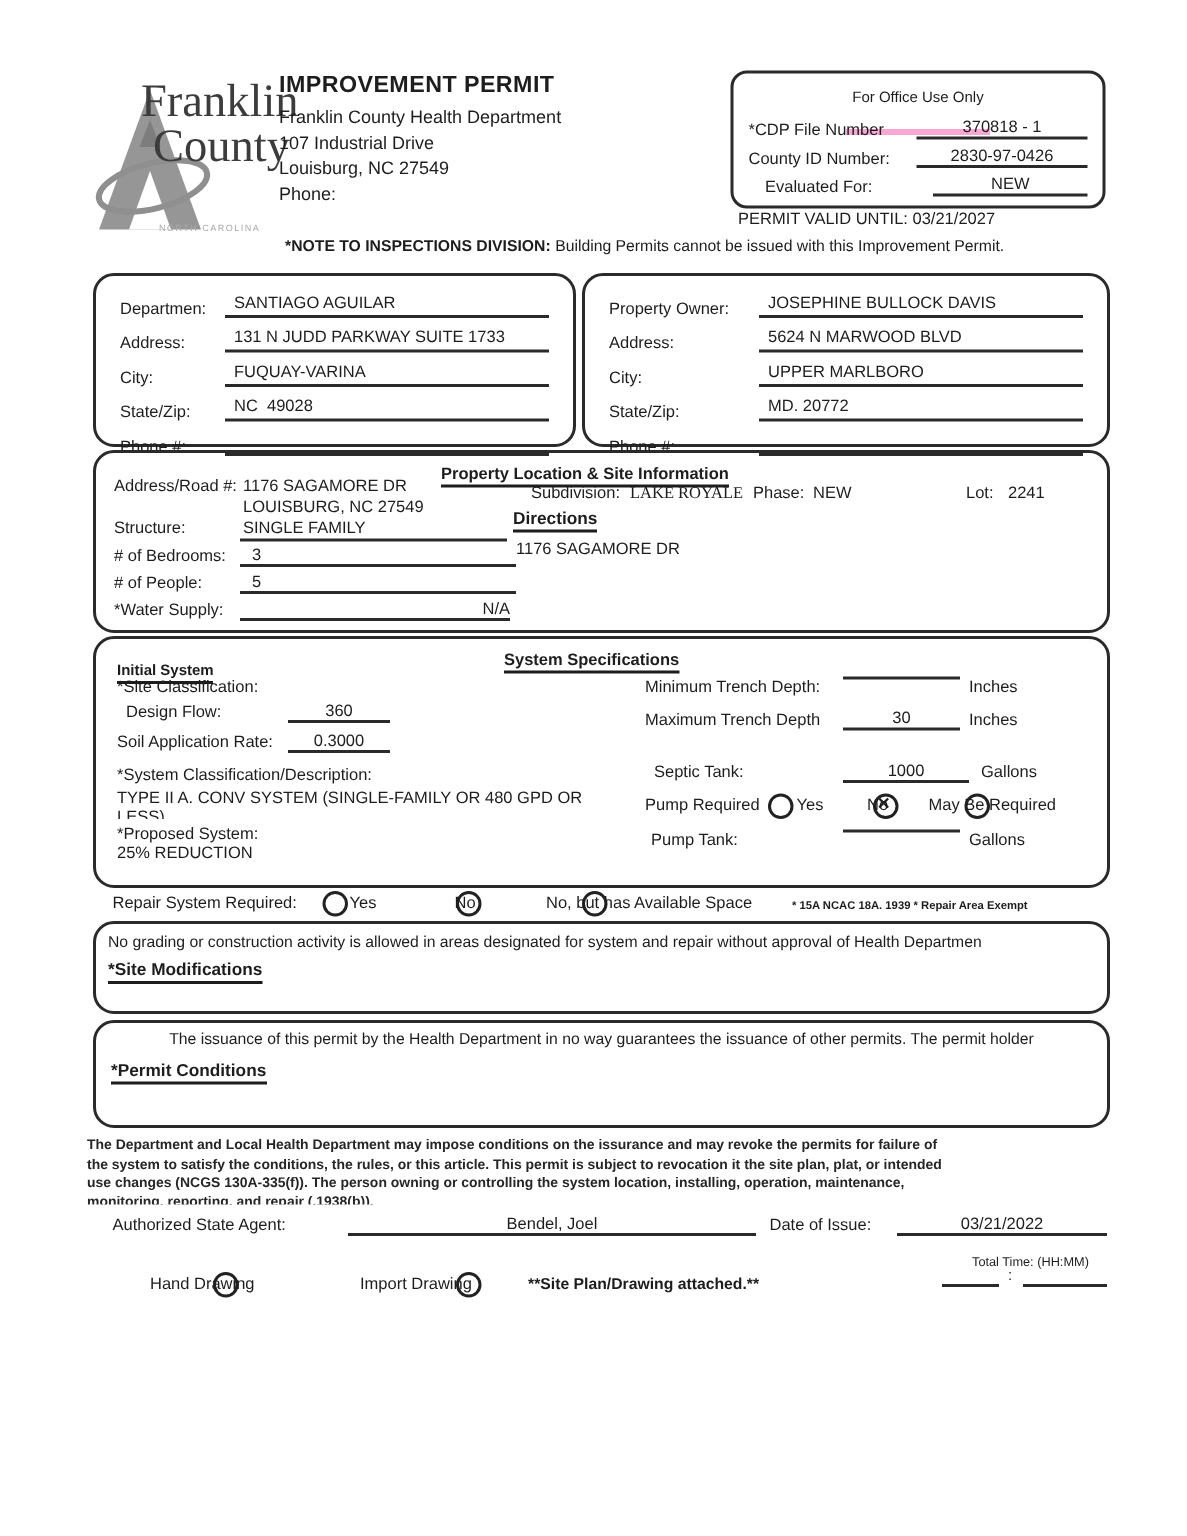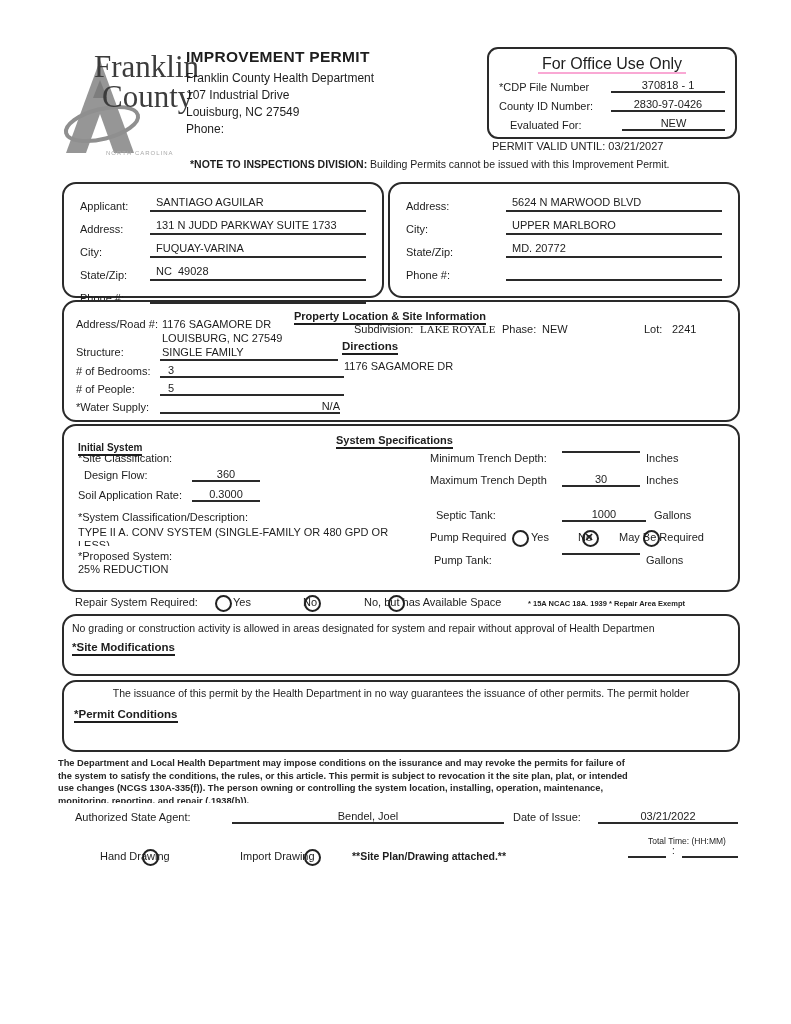--- a/index.html
+++ b/index.html
@@ -48,21 +48,21 @@
       <div>Franklin County Health Department</div>
       <div>107 Industrial Drive</div>
       <div>Louisburg, NC 27549</div>
       <div>Phone:</div>
     </div>
   </div>
 
   
   <div class="box" style="left:487px;top:47px;width:246px;height:88px;border-radius:11px;">
     <div class="center" style="margin-top:6px;">
-      <span style="font-size:16px;border-bottom:2px solid #f9a8d4;padding:0 4px 0;">For Office Use Only</span>
+      <span style="font-size:10px;border-bottom:4px solid #f9a8d4;padding:0 4px 15px;">For Office Use Only</span>
     </div>
     <div style="display:flex;align-items:flex-end;margin:6px 10px 0 10px;">
       <span class="t11" style="flex:0 0 112px;">*CDP File Number</span>
       <span class="uline t11 val" style="flex:1;">370818 - 1</span>
     </div>
     <div style="display:flex;align-items:flex-end;margin:5px 10px 0 10px;">
       <span class="t11" style="flex:0 0 112px;">County ID Number:</span>
       <span class="uline t11 val" style="flex:1;">2830-97-0426</span>
     </div>
     <div style="display:flex;align-items:flex-end;margin:5px 10px 0 21px;">
@@ -74,21 +74,21 @@
 
   
   <div class="abs" style="left:190px;top:158px;width:560px;font-size:10.5px;">
     <span class="b">*NOTE TO INSPECTIONS DIVISION:</span><span class="val"> Building Permits cannot be issued with this Improvement Permit.</span>
   </div>
 
   
   <div class="box" style="left:62px;top:182px;width:318px;height:112px;">
     <div style="height:12px;"></div>
     <div class="frow">
-      <span class="lbl" style="width:62px;">Applicant:</span>
+      <span class="lbl" style="width:62px;">Departmen:</span>
       <span class="vwrap">SANTIAGO AGUILAR</span>
     </div>
     <div class="frow">
       <span class="lbl" style="width:62px;">Address:</span>
       <span class="vwrap">131 N JUDD PARKWAY SUITE 1733</span>
     </div>
     <div class="frow">
       <span class="lbl" style="width:62px;">City:</span>
       <span class="vwrap">FUQUAY-VARINA</span>
     </div>
@@ -98,20 +98,24 @@
     </div>
     <div class="frow">
       <span class="lbl" style="width:62px;">Phone #:</span>
       <span class="vwrap"></span>
     </div>
   </div>
 
   
   <div class="box" style="left:388px;top:182px;width:348px;height:112px;">
     <div style="height:12px;"></div>
+    <div class="frow">
+      <span class="lbl" style="width:92px;">Property Owner:</span>
+      <span class="vwrap">JOSEPHINE BULLOCK DAVIS</span>
+    </div>
     <div class="frow">
       <span class="lbl" style="width:92px;">Address:</span>
       <span class="vwrap">5624 N MARWOOD BLVD</span>
     </div>
     <div class="frow">
       <span class="lbl" style="width:92px;">City:</span>
       <span class="vwrap">UPPER MARLBORO</span>
     </div>
     <div class="frow">
       <span class="lbl" style="width:92px;">State/Zip:</span>

